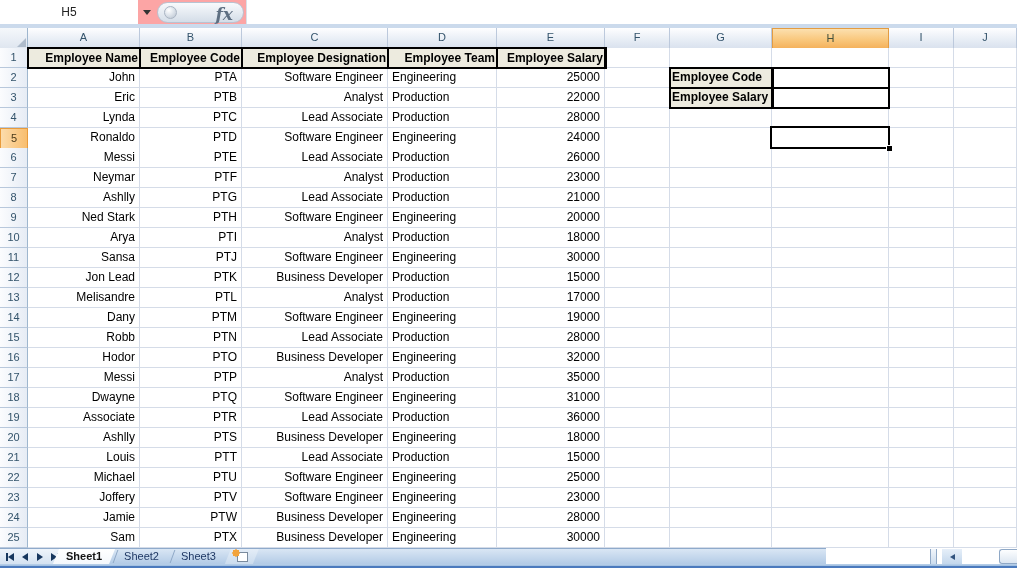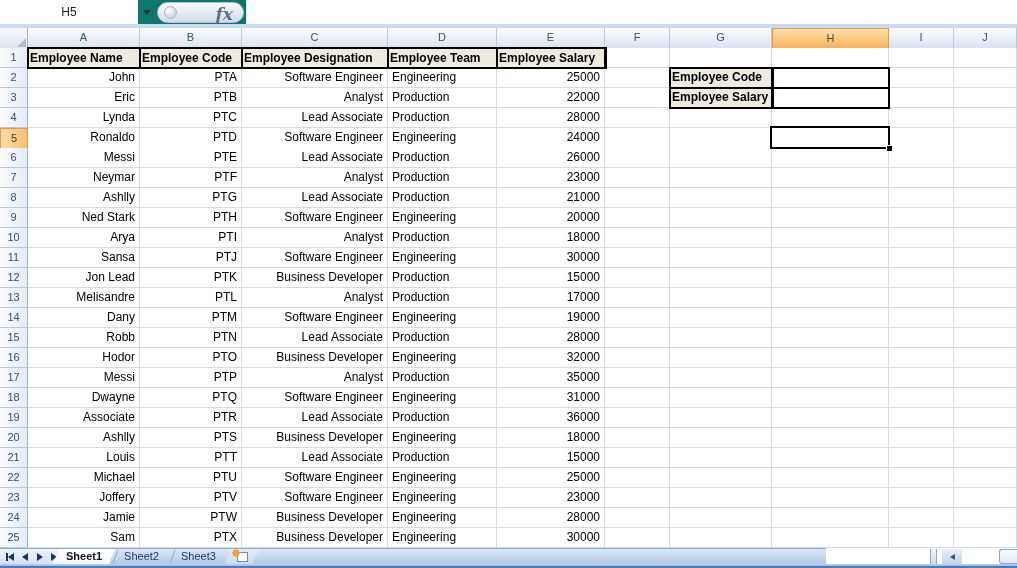--- a/index.html
+++ b/index.html
@@ -2,21 +2,21 @@
 <html><head>
 <meta charset="utf-8">
 <style>
   * { box-sizing: border-box; margin: 0; padding: 0; }
   html,body { width:1017px; height:568px; overflow:hidden; }
   body { font-family:"Liberation Sans", sans-serif; background:#fff; }
   #app { position:relative; width:1017px; height:568px; background:#fff; }
 
   
   .topbar { position:absolute; left:0; top:0; width:1017px; height:28px;
-            background:#0f766e; border-bottom:4px solid #CBDAEC; }
+            background:#fca5a5; border-bottom:4px solid #CBDAEC; }
   .namebox { position:absolute; left:0; top:0; width:138px; height:24px;
              background:#fff; text-align:center; line-height:24px; font-size:12px; color:#222; }
   .nb-arrow { position:absolute; left:138px; top:0; width:18px; height:24px;
               display:flex; align-items:center; justify-content:center; }
   .nb-arrow .tri { width:0; height:0; border-left:4px solid transparent; border-right:4px solid transparent; border-top:5px solid #333; }
   .fx-capsule { position:absolute; left:157px; top:2px; width:87px; height:21px; border-radius:11px;
                 background:linear-gradient(#F8FAFC, #D4DDE8); border:1px solid #B7C3D2; }
   .sphere { position:absolute; left:6px; top:3px; width:13px; height:13px; border-radius:50%;
             background:radial-gradient(circle at 35% 30%, #ffffff 0%, #DFE5EC 45%, #B7C1CE 100%);
             border:1px solid #A9B4C2; }
@@ -38,21 +38,21 @@
   .rowswrap { position:absolute; left:0; top:48px; width:1017px; height:500px; }
   .row { height:20px; }
   .rh { text-align:center; line-height:19px; font-size:11px; color:#33536B;
         background:linear-gradient(to right,#FBFCFE,#E6ECF5);
         border-right:1px solid #9EB6CE; border-bottom:1px solid #B8C8DC; }
   .rh.sel { background:linear-gradient(to right,#FCDCAC,#F8BE6F); border:1px solid #E89B3C; color:#4A3A1A; }
   .cell { background:#fff; border-right:1px solid #D5DCE8; border-bottom:1px solid #D5DCE8;
           font-size:12px; color:#000; line-height:19px; padding:0 4px; white-space:nowrap; overflow:hidden; }
   .cell.right { text-align:right; }
   .cell.center { text-align:left; }
-  .cell.thead { background:#EDEBDF; font-weight:bold; text-align:left; padding:0 1px;
+  .cell.thead { background:#EDEBDF; font-weight:bold; text-align:right; padding:0 1px;
                 border:1px solid #000; line-height:18px; }
   .cell.lookup { background:#EDEBDF; font-weight:bold; text-align:left; padding:0 2px; line-height:18px; }
 
   
   .ov { position:absolute; pointer-events:none; }
   .ov-headbox { left:27px; top:47px; width:580px; height:22px; border:2px solid #000; }
   .ov-gbox  { left:669px; top:67px; width:105px; height:42px; border:2px solid #000; }
   .ov-hbox  { left:771px; top:67px; width:119px; height:42px; border:2px solid #000; }
   .ov-div   { left:669px; top:87px; width:221px; height:2px; background:#000; }
   .ov-sel   { left:770px; top:126px; width:120px; height:23px; border:2px solid #000; }

